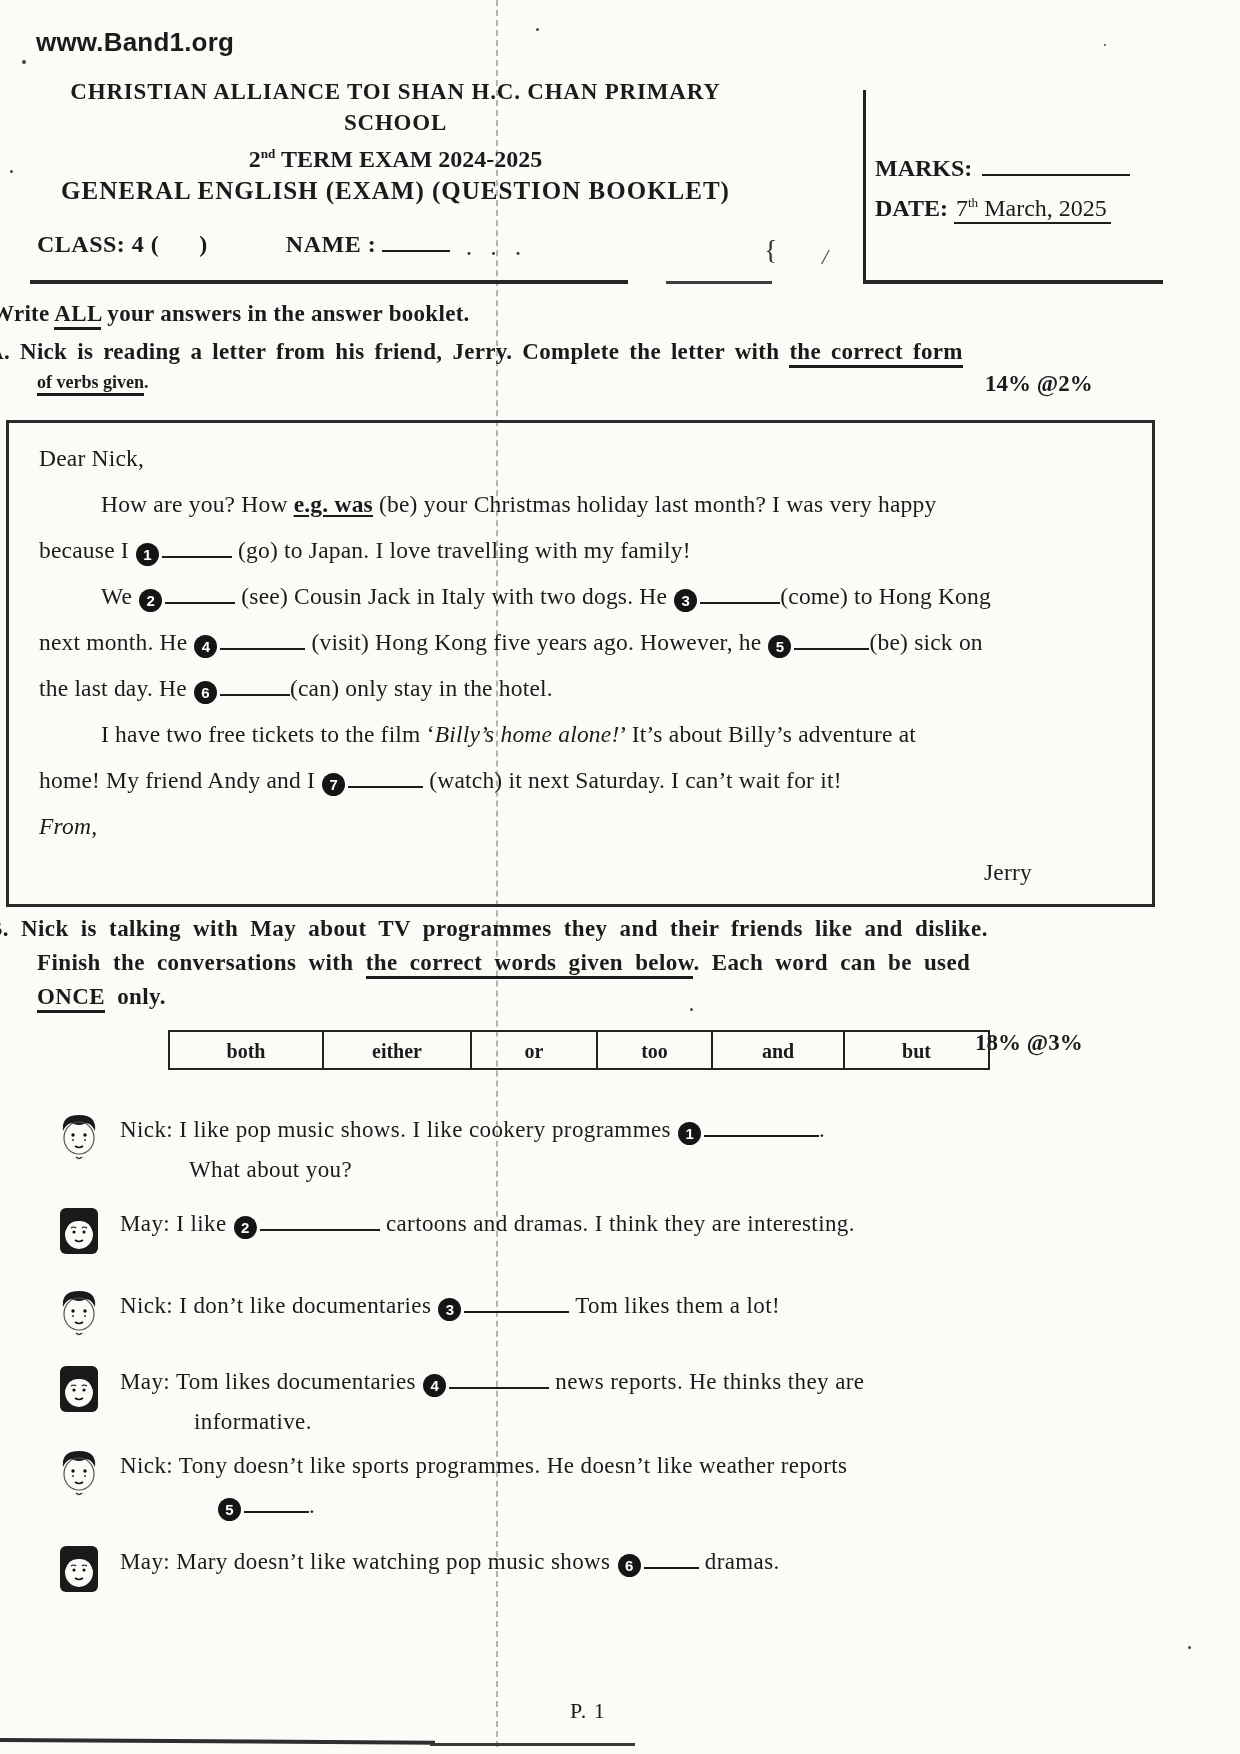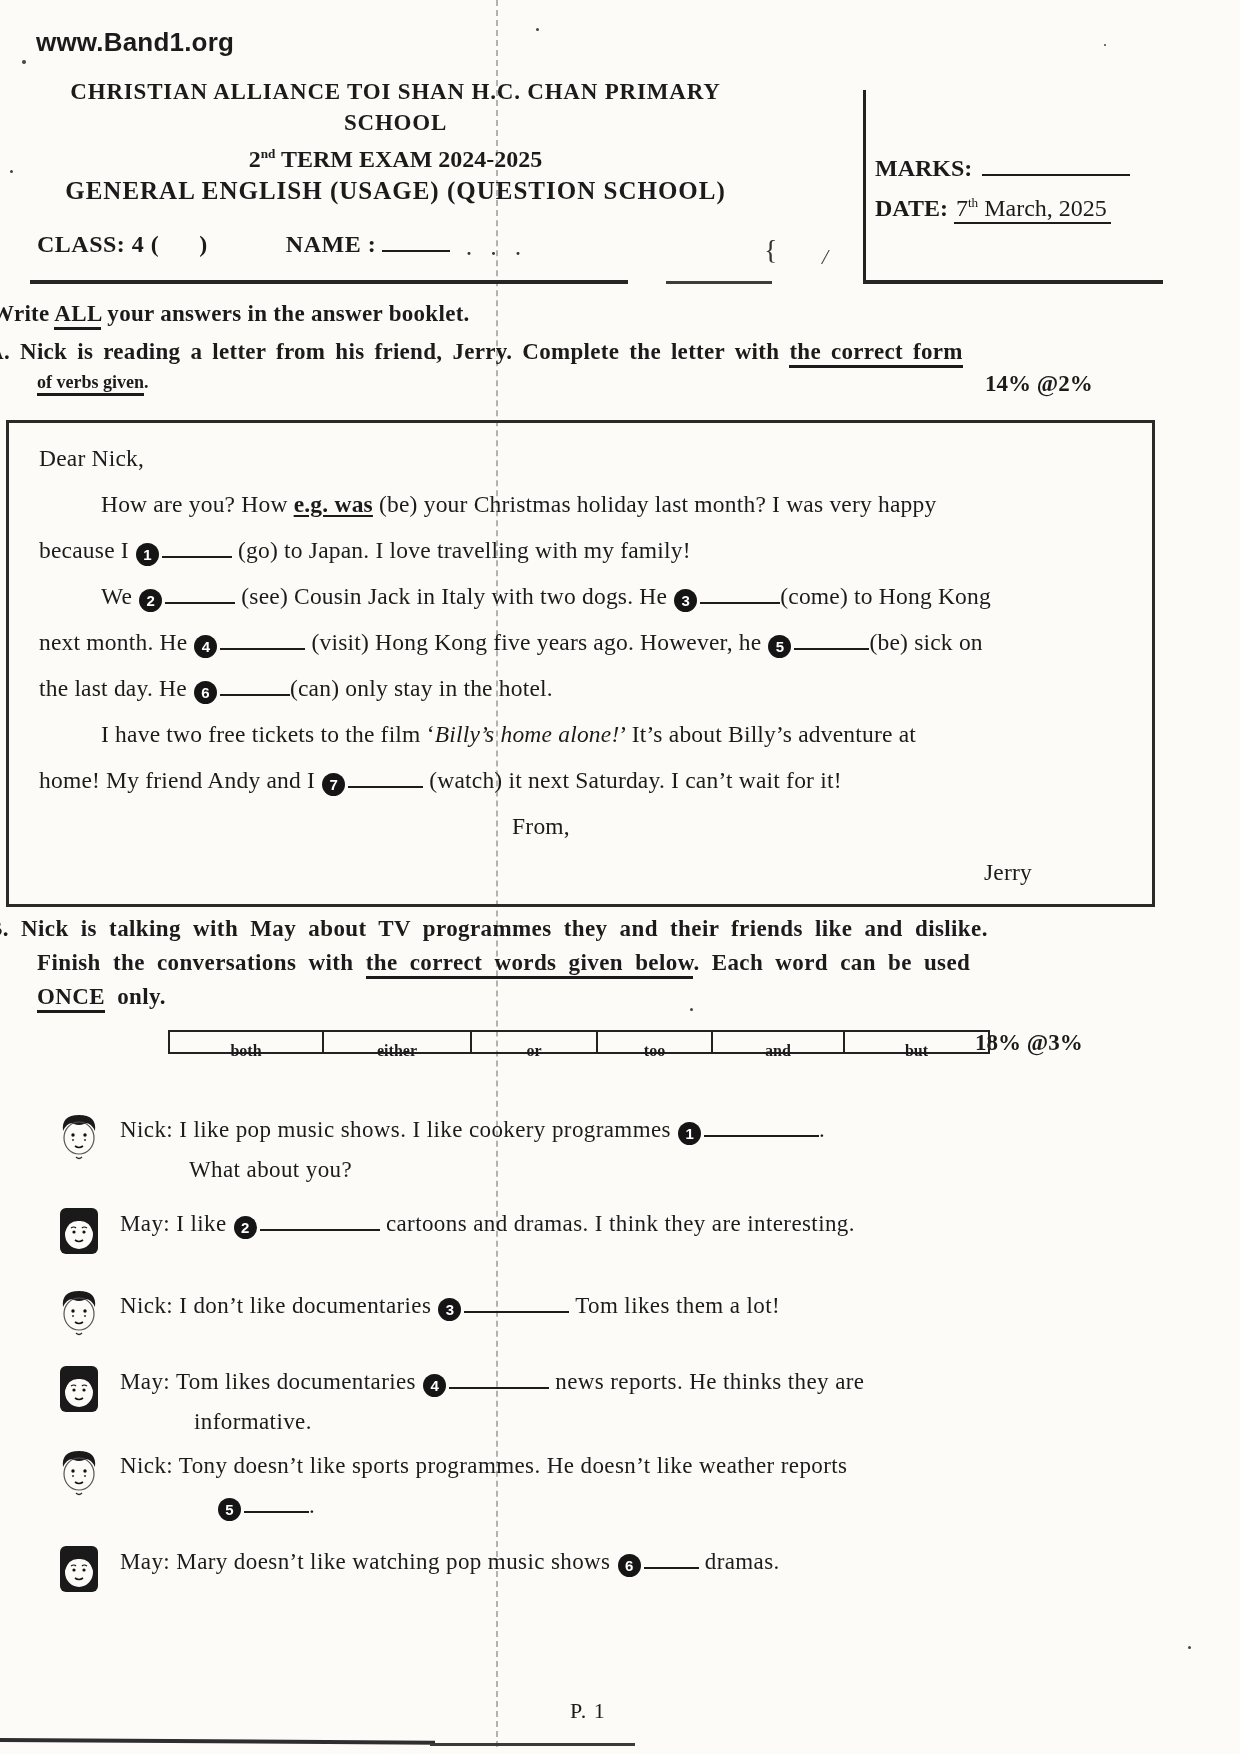--- a/index.html
+++ b/index.html
@@ -55,38 +55,38 @@
 
   .secA-l1{left:-13px;top:339px;font-size:23px;font-weight:bold;white-space:nowrap;
            letter-spacing:.3px;word-spacing:4px;}
   .secA-l2{left:37px;top:372px;font-size:18px;font-weight:bold;}
   .secA-marks{left:985px;top:371px;font-size:23px;font-weight:bold;}
 
   .letter-box{left:6px;top:420px;width:1149px;height:487px;border:3px solid #2a2a2a;
               box-sizing:border-box;padding:12px 24px 0 30px;font-size:23.5px;overflow:hidden;}
   .ll{height:46px;line-height:46px;white-space:nowrap;letter-spacing:.2px;}
   .ind{padding-left:62px;}
-  .from-line{text-align:center;padding-right:85px;}
+  .from-line{text-align:left;padding-right:85px;font-style:italic;}
   .sig-line{text-align:right;padding-right:96px;}
 
   .cnum{display:inline-block;width:23px;height:23px;border-radius:50%;background:#151515;color:#fff;
         font-size:15px;font-weight:bold;line-height:23px;text-align:center;vertical-align:-2px;
         font-family:"Liberation Sans","DejaVu Sans",sans-serif;margin:0 3px 0 1px;letter-spacing:0;}
   .bw55{width:55px}.bw65{width:65px}.bw70{width:70px}.bw75{width:75px}.bw80{width:80px}
   .bw85{width:85px}.bw100{width:100px}.bw105{width:105px}.bw115{width:115px}.bw120{width:120px}
 
   .secB{font-size:23px;font-weight:bold;white-space:nowrap;letter-spacing:.4px;word-spacing:6px;}
   .secB-l1{left:-13px;top:916px;}
   .secB-l2{left:37px;top:950px;}
   .secB-l3{left:37px;top:984px;}
   .secB-marks{left:975px;top:1030px;font-size:23px;font-weight:bold;}
 
   .word-bank{left:168px;top:1030px;display:flex;}
-  .wb-cell{border:2px solid #222;margin-left:-2px;height:24px;line-height:38px;text-align:center;
-           font-size:16px;font-weight:bold;box-sizing:border-box;}
+  .wb-cell{border:2px solid #222;margin-left:-2px;height:40px;line-height:38px;text-align:center;
+           font-size:20px;font-weight:bold;box-sizing:border-box;}
   .wb-cell:first-child{margin-left:0;}
   .w0{width:156px}.w1{width:150px}.w2{width:128px}.w3{width:117px}.w4{width:134px}.w5{width:147px}
 
   .dlg{position:absolute;left:57px;width:1090px;}
   .face{position:absolute;left:0;top:2px;width:44px;height:50px;}
   .dtext{margin-left:63px;font-size:23px;line-height:40px;letter-spacing:.4px;white-space:nowrap;}
   .ind69{padding-left:69px;}
   .ind74{padding-left:74px;}
   .ind97{padding-left:97px;}
 
@@ -101,21 +101,21 @@
 <div class="speck" style="left:536px;top:28px;width:3px;height:3px;"></div>
 <div class="speck" style="left:1104px;top:44px;width:2px;height:2px;"></div>
 <div class="speck" style="left:690px;top:1008px;width:3px;height:3px;"></div>
 <div class="speck" style="left:1188px;top:1646px;width:3px;height:3px;"></div>
 
 <div class="abs watermark">www.Band1.org</div>
 
 <header class="abs school-head">
   <div class="h1">CHRISTIAN ALLIANCE TOI SHAN H.C. CHAN PRIMARY SCHOOL</div>
   <div class="h2"><span>2</span><sup>nd</sup><span> TERM EXAM 2024-2025</span></div>
-  <div class="h3">GENERAL ENGLISH (USAGE) (QUESTION SCHOOL)</div>
+  <div class="h3">GENERAL ENGLISH (EXAM) (QUESTION BOOKLET)</div>
 </header>
 
 <div class="abs class-row">
   <span>CLASS: 4 (</span><span class="gap40"></span><span>)</span><span class="gap75"></span><span>NAME :</span><span class="blank name-blank"></span>
 </div>
 
 <div class="abs dots-mark">· · ·</div>
 <div class="abs brace-mark">{</div>
 <div class="abs slash-mark">/</div>
 

